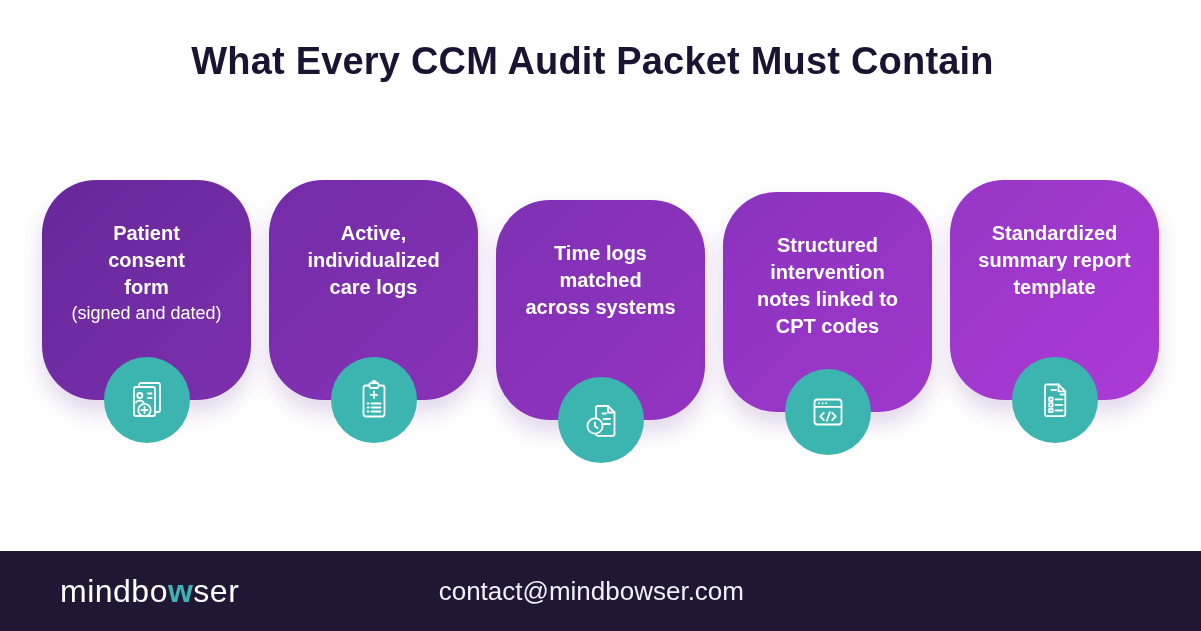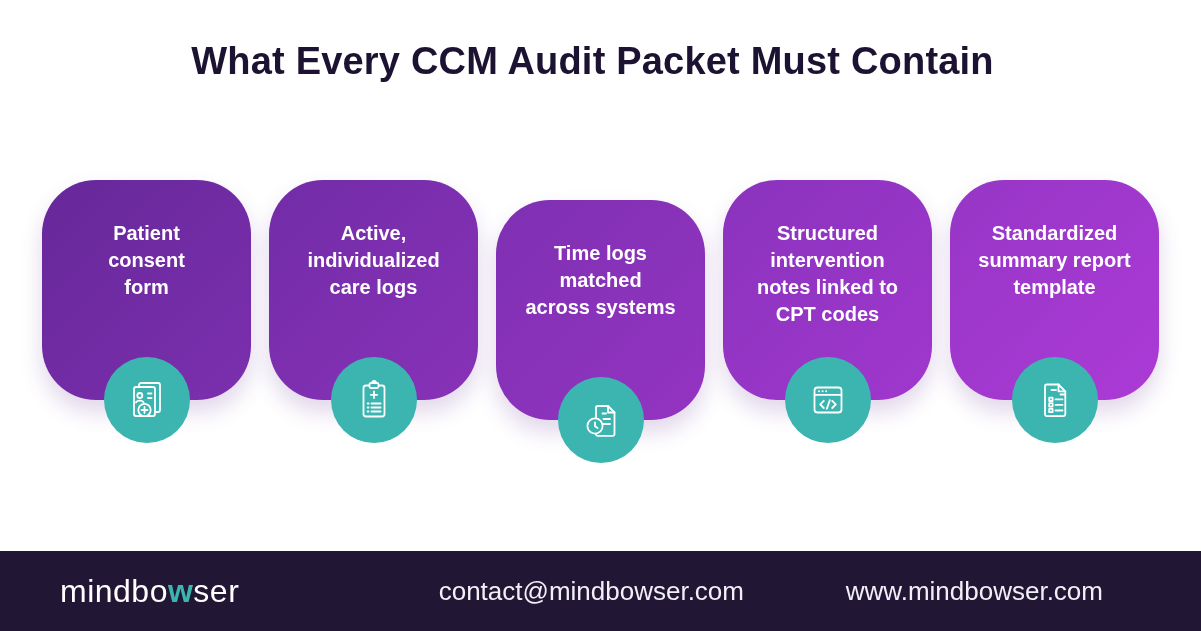--- a/index.html
+++ b/index.html
@@ -101,20 +101,21 @@
 <body>
 
 <h1 class="page-title">What Every CCM Audit Packet Must Contain</h1>
 
 <div class="cards-row">
 
   <div class="card" style="background: linear-gradient(135deg, rgb(102, 40, 154), rgb(124, 47, 174));">
     <div class="card-title">Patient
 consent
 form</div>
+    <div class="card-subtitle">(signed and dated)</div>
     <div class="icon-circle">
       <svg viewBox="0 0 48 48" fill="none" stroke="#ffffff" stroke-width="1.8" stroke-linecap="round" stroke-linejoin="round">
         <rect x="16" y="7" width="21" height="29" rx="2"></rect>
         <rect x="11" y="11" width="21" height="29" rx="2" fill="#3cb5b0"></rect>
         <circle cx="16.8" cy="19.5" r="2.5"></circle>
         <path d="M13 26.5 c0.8 -2.6 6.8 -2.6 7.6 0"></path>
         <line x1="25" y1="17.5" x2="28.5" y2="17.5"></line>
         <line x1="25" y1="22" x2="28.5" y2="22"></line>
         <circle cx="21.5" cy="34" r="6.2" fill="#3cb5b0"></circle>
         <path d="M21.5 31 v6 M18.5 34 h6"></path>
@@ -154,21 +155,21 @@
         <path d="M31 10 v6.5 h6.5"></path>
         <line x1="25.5" y1="17.5" x2="29" y2="17.5"></line>
         <line x1="26.5" y1="23" x2="33" y2="23"></line>
         <line x1="26.5" y1="28" x2="33" y2="28"></line>
         <circle cx="18" cy="30" r="7.6" fill="#3cb5b0"></circle>
         <path d="M18 26.5 v3.8 l2.6 1.7"></path>
       </svg>
     </div>
   </div>
 
-  <div class="card" style="background: linear-gradient(135deg, rgb(138, 51, 189), rgb(160, 55, 205));">
+  <div class="card" style="background: linear-gradient(135deg, rgb(138, 51, 189), rgb(160, 55, 205)); margin-top: 12px;">
     <div class="card-title">Structured
 intervention
 notes linked to
 CPT codes</div>
     <div class="card-subtitle"></div>
     <div class="icon-circle">
       <svg viewBox="0 0 48 48" fill="none" stroke="#ffffff" stroke-width="1.8" stroke-linecap="round" stroke-linejoin="round">
         <rect x="10.5" y="11.5" width="27" height="25" rx="3"></rect>
         <line x1="10.5" y1="18.8" x2="37.5" y2="18.8"></line>
         <circle cx="15" cy="15.2" r="1" fill="#ffffff" stroke="none"></circle>
@@ -200,14 +201,13 @@
         <line x1="24.5" y1="34.5" x2="31.5" y2="34.5"></line>
       </svg>
     </div>
   </div>
 
 </div>
 
 <div class="footer">
   <div class="brand-logo"><span>mindbo</span><span class="logo-accent">w</span><span>ser</span></div>
   <div class="footer-email">contact@mindbowser.com</div>
-  <div class="footer-website">www.mindbowser.com</div>
 </div>
 
 </body></html>

